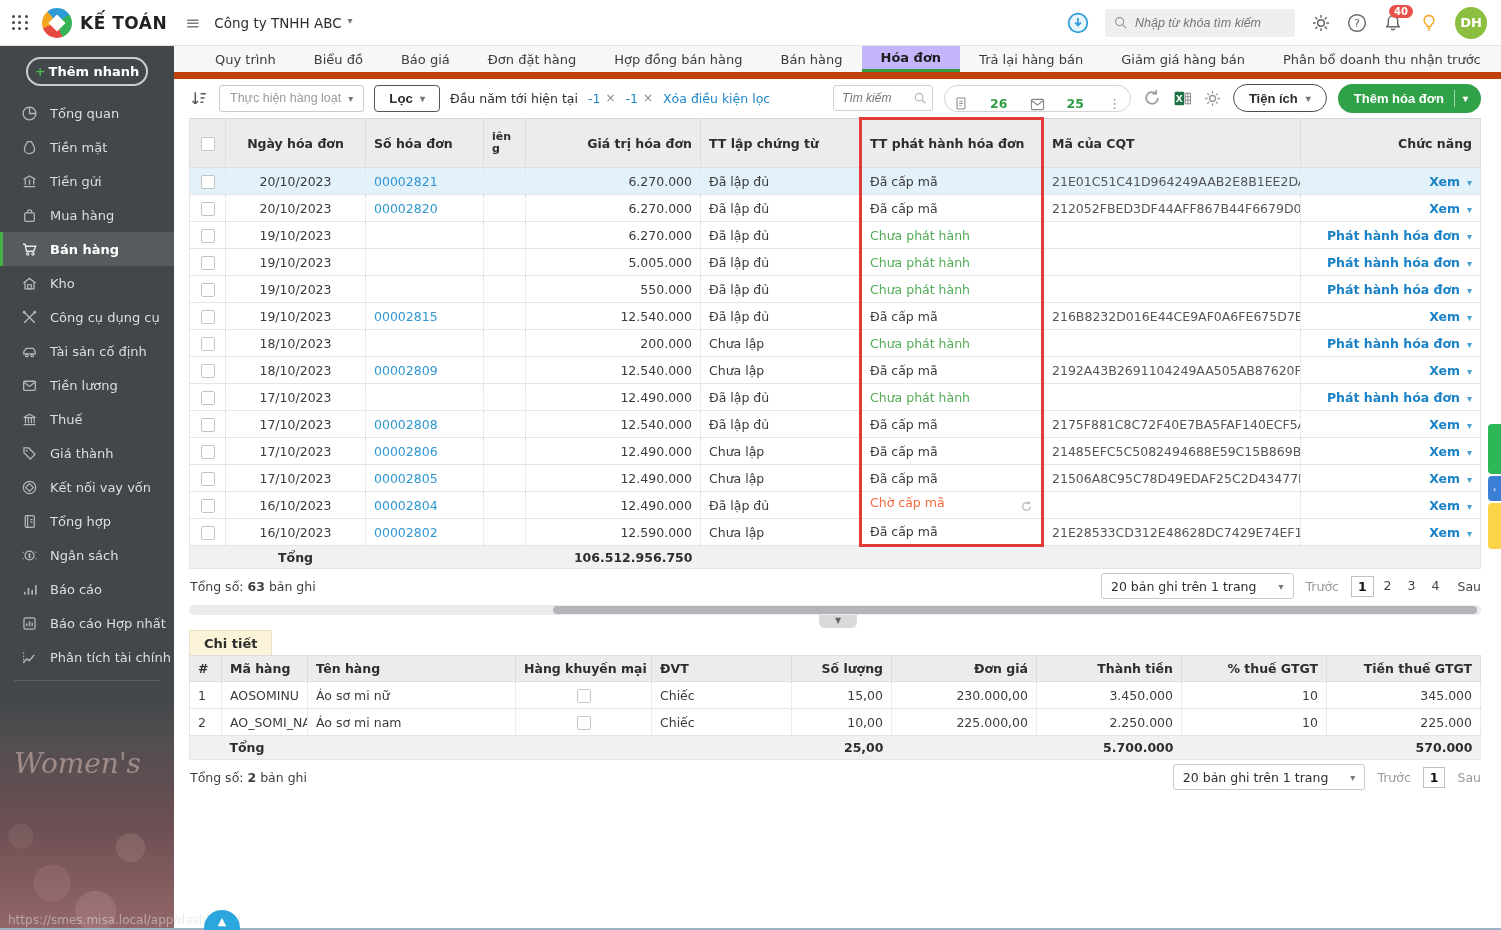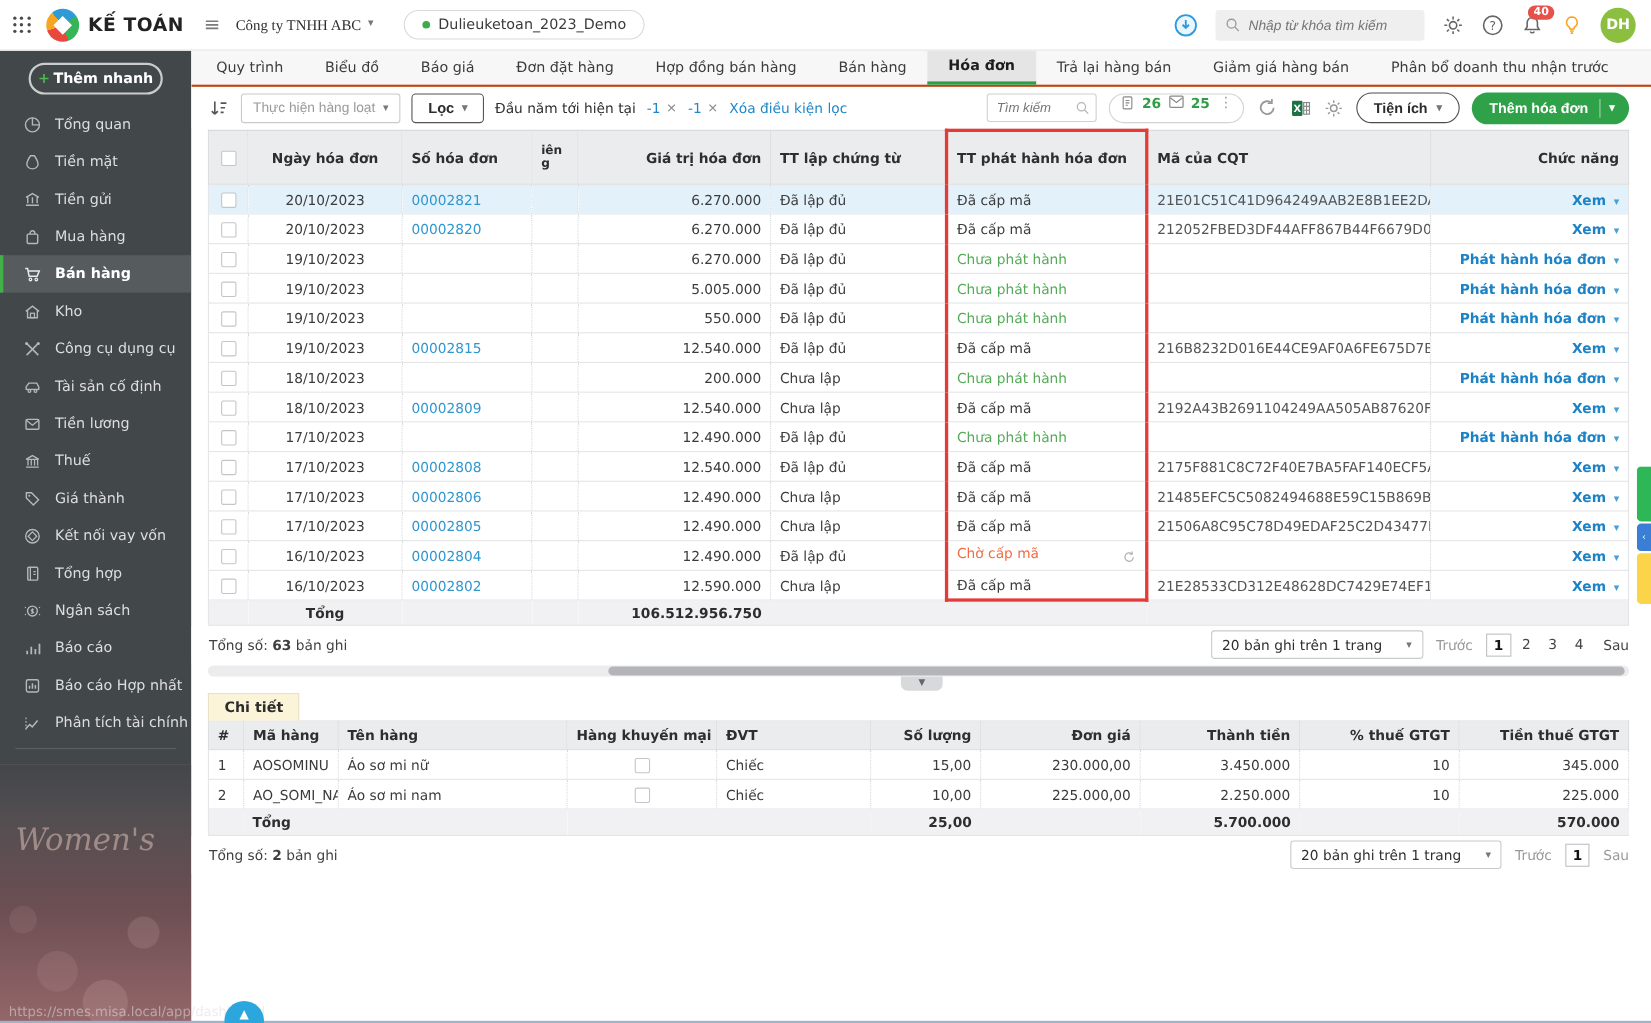--- a/index.html
+++ b/index.html
@@ -8,21 +8,21 @@
 
   
   .topbar { height:46px; background:#fff; border-bottom:1px solid #e2e3e5; display:flex; align-items:center; padding:0 14px 0 12px; position:relative; z-index:5; }
   .grid-dots { width:16px; height:16px; display:grid; grid-template-columns:repeat(3,1fr); gap:3px; margin-right:14px; cursor:pointer; }
   .grid-dots i { width:3px; height:3px; border-radius:50%; background:#4a4a4a; }
   .logo-circle { width:30px; height:30px; border-radius:50%; position:relative; margin-right:8px;
     background:conic-gradient(from -40deg,#2f9bd6 0 95deg,#35b558 95deg 200deg,#e8493f 200deg 290deg,#f5a623 290deg 360deg); }
   .logo-circle::after { content:""; position:absolute; left:9px; top:9px; width:12px; height:12px; background:#fff; transform:rotate(45deg); }
   .app-name { font-size:17px; font-weight:bold; color:#222; letter-spacing:.5px; margin-right:18px; }
   .hamburger { color:#7b7b7b; font-size:18px; margin-right:14px; cursor:pointer; line-height:1; }
-  .company { display:flex; align-items:flex-start; gap:6px; font-size:13.5px; color:#2e2e2e; cursor:pointer; margin-right:28px; white-space:nowrap;font-family:Liberation Serif, serif; }
+  .company { display:flex; align-items:flex-start; gap:6px; font-size:13.5px; color:#2e2e2e; cursor:pointer; margin-right:16px; white-space:nowrap; }
   .caret { font-size:10px; color:#777; }
   .ws-tab { display:flex; align-items:center; gap:7px; border:1px solid #d9dadc; border-radius:16px; padding:5px 16px; font-size:13px; color:#3a3a3a; background:#fff; cursor:pointer; white-space:nowrap; }
   .ws-dot { width:7px; height:7px; border-radius:50%; background:#3cab4a; }
   .topbar-right { margin-left:auto; display:flex; align-items:center; gap:16px; }
   .tb-search { width:190px; height:28px; background:#efefef; border:none; border-radius:3px; padding:0 10px 0 30px; font-style:italic; font-size:12.5px; color:#555; }
   .tb-search-wrap { position:relative; }
   .tb-search-wrap svg { position:absolute; left:8px; top:6px; }
   .icon-btn { cursor:pointer; position:relative; display:flex; align-items:center; }
   .badge { position:absolute; top:-8px; right:-10px; background:#e8504a; color:#fff; border-radius:9px; font-size:10px; padding:1px 5px; font-weight:bold; }
   .avatar { width:32px; height:32px; border-radius:50%; background:#8cbf3f; color:#fff; font-weight:bold; font-size:13px; display:flex; align-items:center; justify-content:center; }
@@ -43,39 +43,39 @@
     background:linear-gradient(180deg,#42474a 0%,rgba(66,71,74,.75) 22%,rgba(97,72,76,.75) 55%,rgba(150,103,106,.85) 100%),
     radial-gradient(circle at 30% 80%,#c69a9b 0 18px,transparent 19px),
     radial-gradient(circle at 75% 65%,#d3abac 0 14px,transparent 15px),
     radial-gradient(circle at 55% 92%,#e0bcbc 0 20px,transparent 21px),
     radial-gradient(circle at 12% 60%,#b98f91 0 12px,transparent 13px),#8a6366; }
   .side-art-caption { position:absolute; bottom:150px; left:14px; font-family:"DejaVu Serif","Liberation Serif",serif; font-style:italic; color:rgba(230,200,190,.5); font-size:28px; }
   .status-url { position:absolute; bottom:3px; left:8px; font-size:12px; color:rgba(220,220,220,.55); white-space:nowrap; z-index:9; }
   .fab-up { position:absolute; bottom:-16px; left:204px; width:36px; height:36px; border-radius:50%; background:#2ba7dd; z-index:10; display:flex; align-items:flex-start; justify-content:center; color:#fff; font-size:11px; padding-top:5px; cursor:pointer; }
 
   
-  .tabs-row { height:33px; background:#f7f7f8; border-bottom:2px solid #c2410c; display:flex; align-items:stretch; padding-left:22px;justify-content:center; }
+  .tabs-row { height:33px; background:#f7f7f8; border-bottom:7px solid #c2410c; display:flex; align-items:stretch; padding-left:22px; }
   .tab { display:flex; align-items:center; padding:0 19px; font-size:13px; color:#3c3c3c; cursor:pointer; white-space:nowrap; }
-  .tab.active { background:#e5e5e5; border-bottom:3px solid #2f9e44; font-weight:bold; color:#1d1d1d; }
+  .tab.active { background:#c4b5fd; border-bottom:3px solid #2f9e44; font-weight:bold; color:#1d1d1d; }
 
   
   .toolbar { height:38px; display:flex; align-items:center; padding:0 20px 0 16px; gap:10px; background:#fff; }
   .tb-left { display:flex; align-items:center; gap:10px; flex:1; min-width:0; }
   .btn-outline { height:27px; border:1px solid #c9cacc; border-radius:3px; background:#fff; color:#9a9b9d; font-size:12.5px; padding:0 10px; display:flex; align-items:center; gap:7px; cursor:pointer; white-space:nowrap; }
   .btn-loc { border:1px solid #555; color:#2c2c2c; font-weight:bold; border-radius:4px; height:27px; padding:0 14px; background:#fff; display:flex; align-items:center; gap:7px; cursor:pointer; }
   .filter-text { color:#2e2e2e; font-size:12.5px; white-space:nowrap; }
   .chip { display:flex; align-items:center; gap:5px; font-size:12.5px; }
   .chip .val { color:#1f87c9; }
   .chip .x { color:#8b8b8b; cursor:pointer; font-size:12px; }
   .link { color:#1f87c9; cursor:pointer; }
   .tb-right { display:flex; align-items:center; gap:11px; }
   .search-small { position:relative; }
   .search-small input { width:100px; height:26px; border:1px solid #cfd0d2; border-radius:3px; padding:0 24px 0 8px; font-style:italic; font-size:12px; color:#666; }
   .search-small svg { position:absolute; right:6px; top:6px; }
-  .counter-pill { height:27px; border:1px solid #d2d3d5; border-radius:14px; display:flex; align-items:flex-start; gap:6px; padding:0 9px; }
+  .counter-pill { height:27px; border:1px solid #d2d3d5; border-radius:14px; display:flex; align-items:flex-end; gap:22px; padding:0 9px; }
   .counter-pill b { color:#2f9e44; font-size:12.5px; }
   .counter-pill .dots { color:#9a9a9a; margin-left:2px; cursor:pointer; }
   .pill-btn { height:28px; border:1px solid #4c4c4c; border-radius:15px; background:#fff; padding:0 15px; font-size:13px; font-weight:bold; color:#2c2c2c; display:flex; align-items:center; gap:8px; cursor:pointer; white-space:nowrap; }
   .btn-green { height:29px; border:none; border-radius:15px; background:#2fa148; color:#fff; font-weight:bold; font-size:13px; padding:0 4px 0 16px; display:flex; align-items:center; cursor:pointer; white-space:nowrap; }
   .btn-green .sep { width:1px; height:17px; background:rgba(255,255,255,.55); margin:0 8px 0 10px; }
   .btn-green .caret { color:#fff; margin-right:9px; }
 
   
   .grid-wrap { margin:0 20px 0 15px; }
   table.grid { width:100%; border-collapse:collapse; table-layout:fixed; }
@@ -146,24 +146,20 @@
       <i></i>
       <i></i>
       <i></i>
     </div>
   <div class="logo-circle"></div>
   <div class="app-name">KẾ TOÁN</div>
   <div class="hamburger">≡</div>
   <div class="company">
     <span>Công ty TNHH ABC</span>
       <span class="caret">▾</span>
-  </div>
-  <div class="ws-tab">
-    <span class="ws-dot"></span>
-    <span>Dulieuketoan_2023_Demo</span>
   </div>
   <div class="topbar-right">
     <span class="icon-btn">
       <svg width="22" height="22" viewBox="0 0 18 18">
           <circle cx="9" cy="9" r="7.6" fill="#eaf6fd" stroke="#2d9cdb" stroke-width="1.4"></circle>
           <path d="M9 5v5.5M6.6 8.6 9 11l2.4-2.4" stroke="#2d9cdb" stroke-width="1.4" fill="none"></path>
         </svg>
     </span>
     <span class="tb-search-wrap">
       <svg width="15" height="15" viewBox="0 0 16 16">

